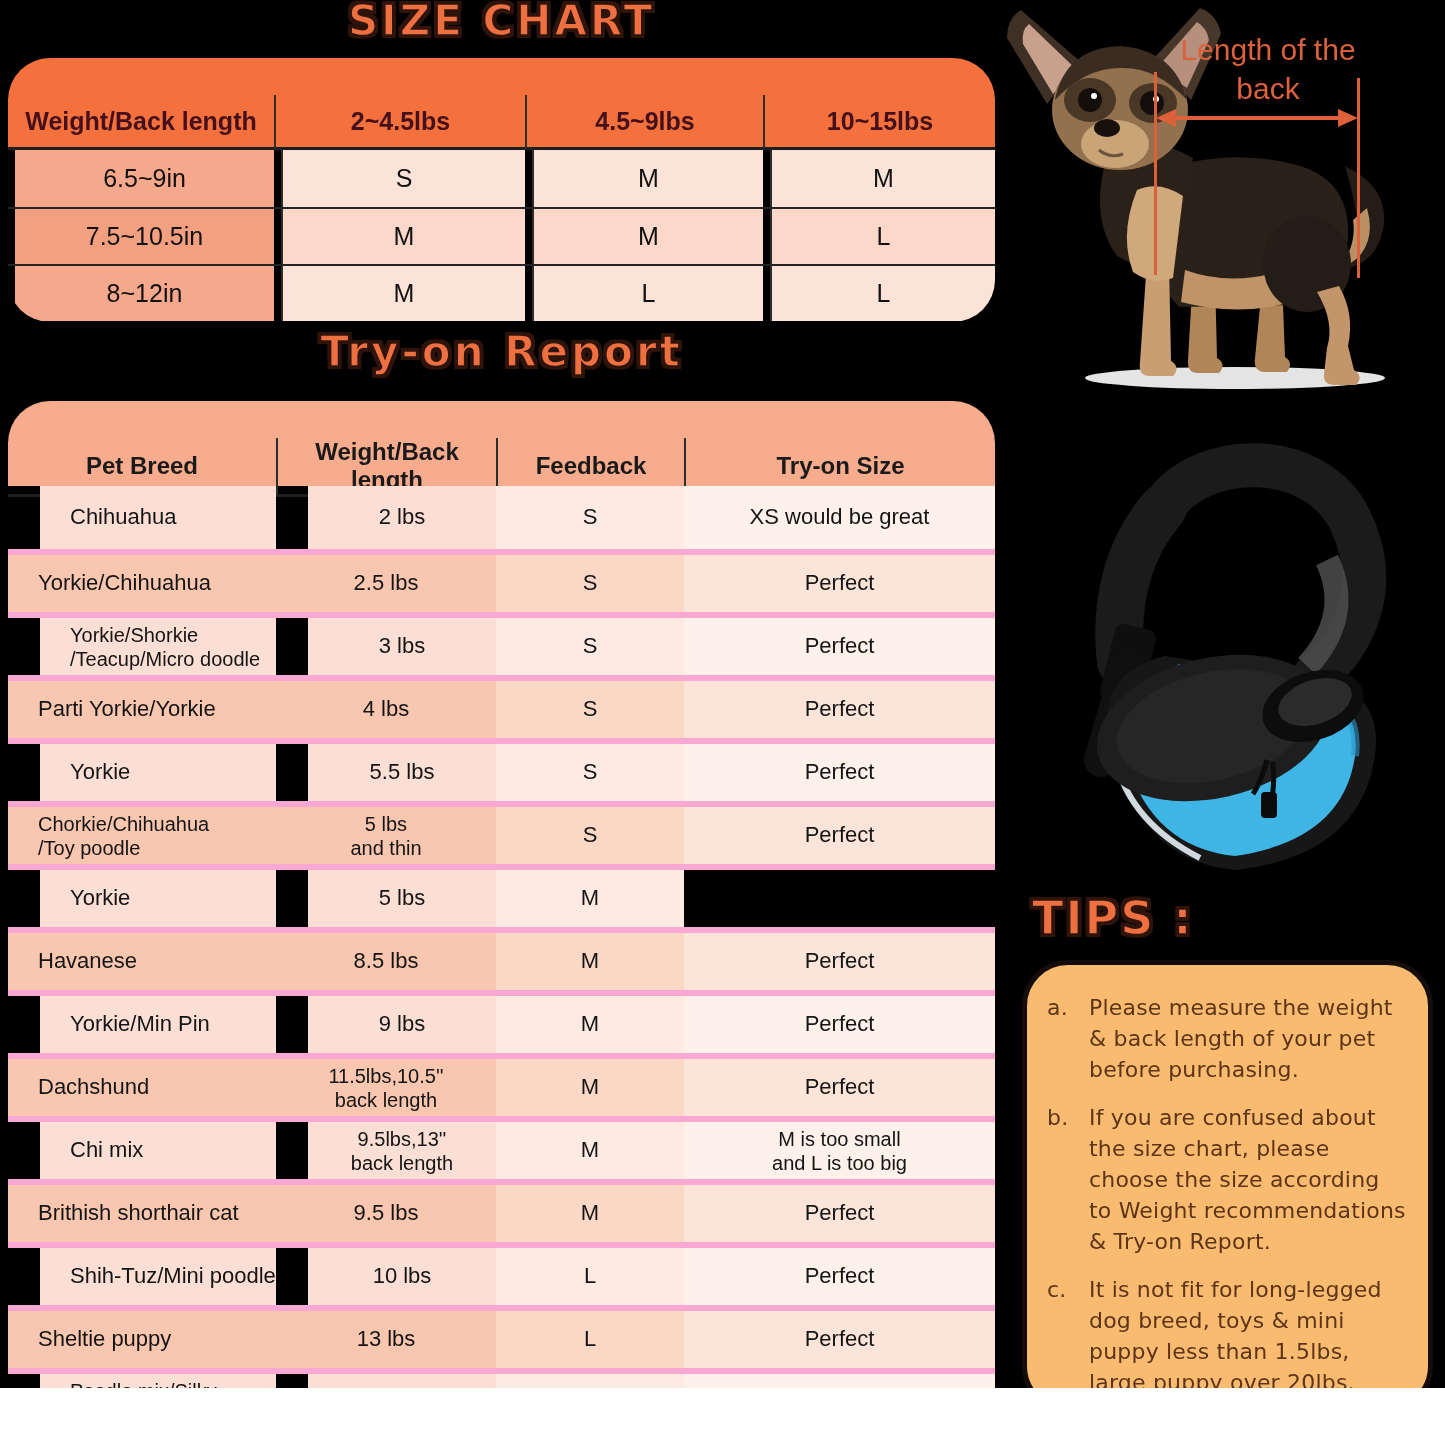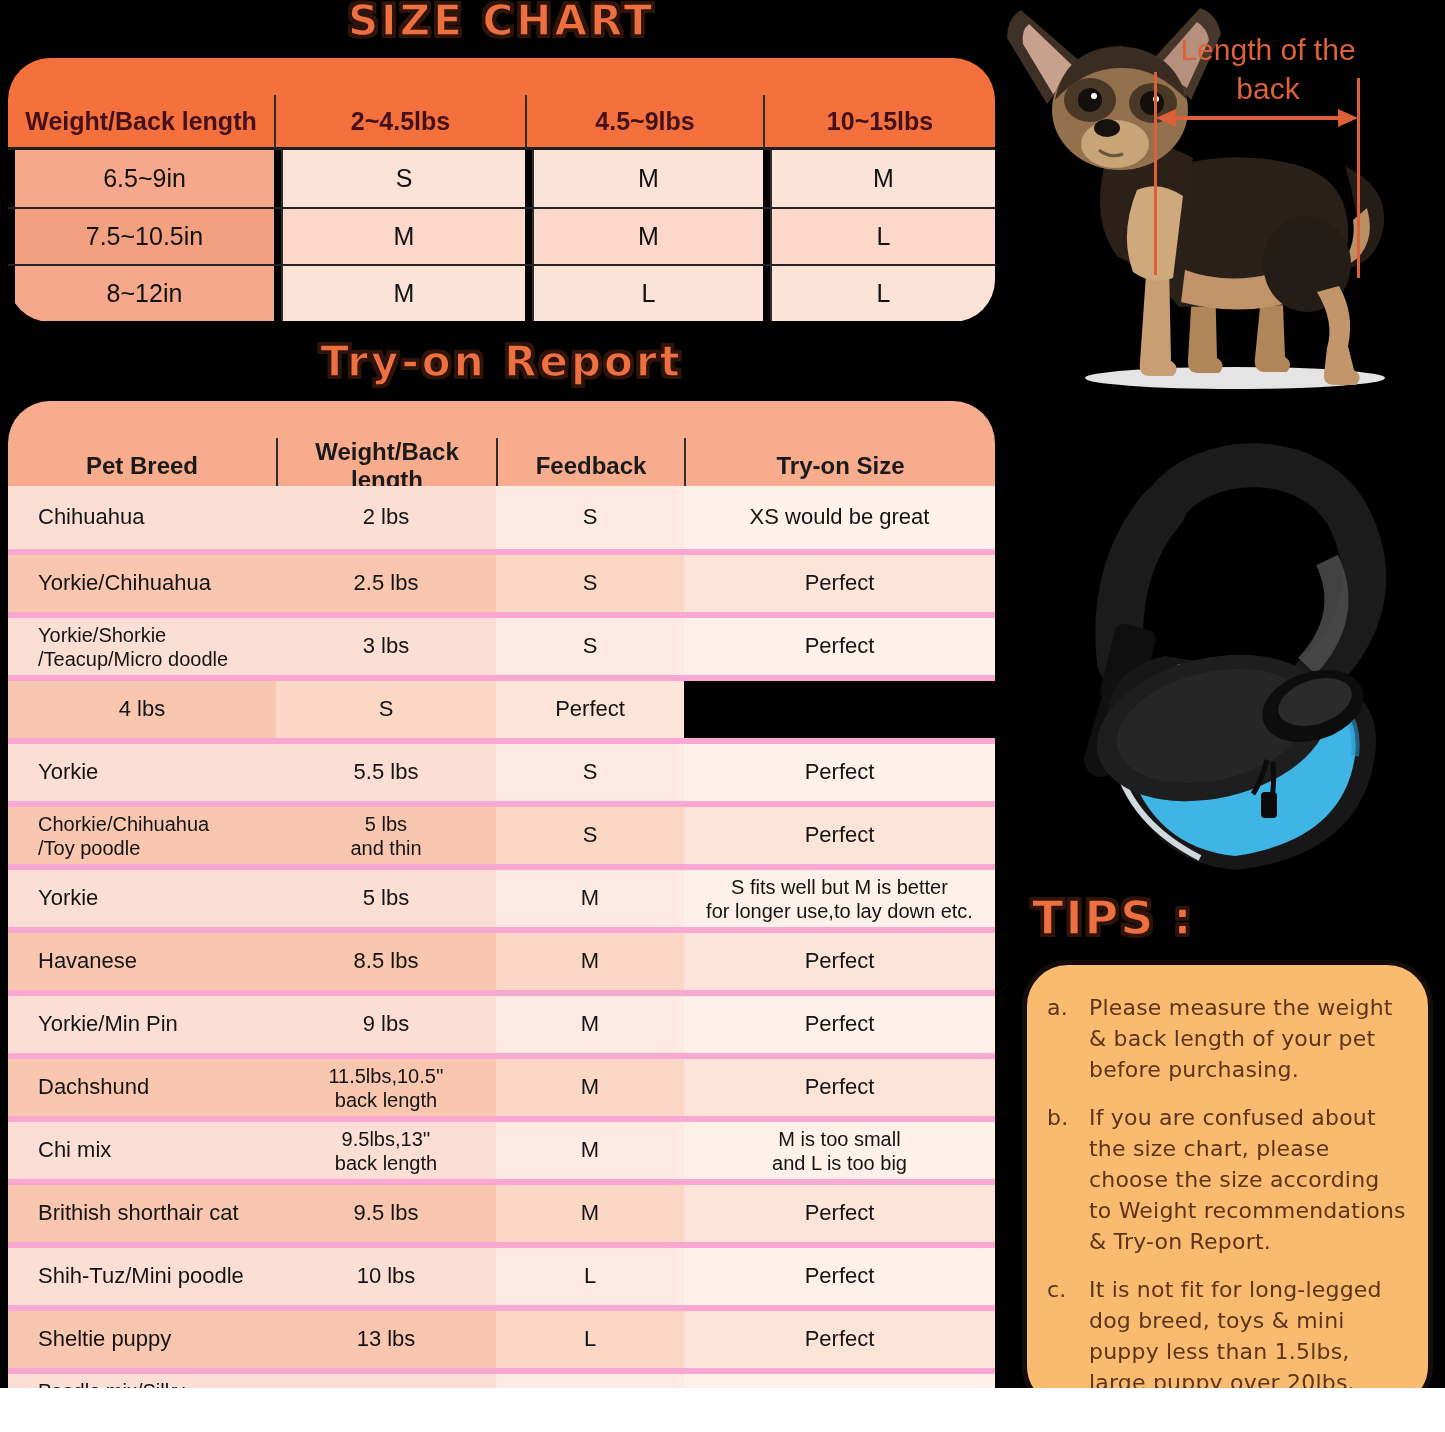--- a/index.html
+++ b/index.html
@@ -11,21 +11,21 @@
   .bubble-title {
     position:absolute;
     font-family:"DejaVu Sans", sans-serif; font-weight:bold;
     color:#ee7040; letter-spacing:3px;
     -webkit-text-stroke:1.5px #2f140b;
     text-shadow: 3px 3px 0 #2f140b, -3px 3px 0 #2f140b, 3px -3px 0 #2f140b,
                  -3px -3px 0 #2f140b, 0 3px 0 #2f140b, 0 -3px 0 #2f140b,
                  3px 0 0 #2f140b, -3px 0 0 #2f140b;
   }
   #size-chart-title { left:0; top:-4px; width:1003px; text-align:center; font-size:42px; }
-  #tryon-title      { left:0; top:337px; width:1003px; text-align:center; font-size:42px; }
+  #tryon-title      { left:0; top:327px; width:1003px; text-align:center; font-size:42px; }
   #tips-title       { left:1032px; top:891px; font-size:46px; letter-spacing:2px; }
 
   
   .table { position:absolute; overflow:hidden; }
   #size-table  { left:8px; top:58px;  width:987px; height:264px; border-radius:42px; }
   #tryon-table { left:8px; top:401px; width:987px; height:1031px; border-radius:42px 42px 0 0; }
 
   .hdr { display:grid; box-sizing:border-box; }
   #size-table  .hdr { grid-template-columns:266px 251px 238px 232px; height:92px; background:#f4703c; }
   #tryon-table .hdr { grid-template-columns:268px 220px 188px 311px; height:85px; background:#f6ac8d; }
@@ -50,21 +50,21 @@
   .sc-row.dark .cell.val   { background:#fbd8c9; }
 
   .to-row { display:grid; grid-template-columns:268px 220px 188px 311px; height:63px; box-sizing:border-box; border-top:6px solid #f9a8d4; }
   .to-row:first-child { border-top:none; }
   .to-row .cell {
     display:flex; align-items:center; justify-content:center; text-align:center;
     font-size:22px; color:#141414; white-space:pre-line; line-height:1.2; box-sizing:border-box;
   }
   .to-row .cell.c0 { justify-content:flex-start; text-align:left; padding-left:30px; }
   .to-row .cell.multiline { font-size:20px; }
-  .to-row.light .c0, .to-row.light .c1 { background:#fcdfd4; }
+  .to-row.light .c0, .to-row.light .c1 { background:#fcdfd4;margin-left:32px; }
   .to-row.light .c2 { background:#fdeae2; }
   .to-row.light .c3 { background:#fdf1ea; }
   .to-row.dark .c0, .to-row.dark .c1 { background:#f9c7af; }
   .to-row.dark .c2 { background:#fbd7c5; }
   .to-row.dark .c3 { background:#fce4d8; }
 
   
   #back-label {
     position:absolute; left:1168px; top:30px; width:200px; text-align:center;
     color:#dc603a; font-size:30px; line-height:1.3;
@@ -151,20 +151,21 @@
           <div class="cell c3">Perfect</div>
         </div>
         <div class="to-row light">
           <div class="cell c0 multiline">Yorkie/Shorkie
 /Teacup/Micro doodle</div>
           <div class="cell c1">3 lbs</div>
           <div class="cell c2">S</div>
           <div class="cell c3">Perfect</div>
         </div>
         <div class="to-row dark">
+          <div class="cell c0">Parti Yorkie/Yorkie</div>
           <div class="cell c1">4 lbs</div>
           <div class="cell c2">S</div>
           <div class="cell c3">Perfect</div>
         </div>
         <div class="to-row light">
           <div class="cell c0">Yorkie</div>
           <div class="cell c1">5.5 lbs</div>
           <div class="cell c2">S</div>
           <div class="cell c3">Perfect</div>
         </div>
@@ -173,22 +174,20 @@
 /Toy poodle</div>
           <div class="cell c1 multiline">5 lbs
 and thin</div>
           <div class="cell c2">S</div>
           <div class="cell c3">Perfect</div>
         </div>
         <div class="to-row light">
           <div class="cell c0">Yorkie</div>
           <div class="cell c1">5 lbs</div>
           <div class="cell c2">M</div>
-          <div class="cell c3 multiline">S fits well but M is better
-for longer use,to lay down etc.</div>
         </div>
         <div class="to-row dark">
           <div class="cell c0">Havanese</div>
           <div class="cell c1">8.5 lbs</div>
           <div class="cell c2">M</div>
           <div class="cell c3">Perfect</div>
         </div>
         <div class="to-row light">
           <div class="cell c0">Yorkie/Min Pin</div>
           <div class="cell c1">9 lbs</div>

